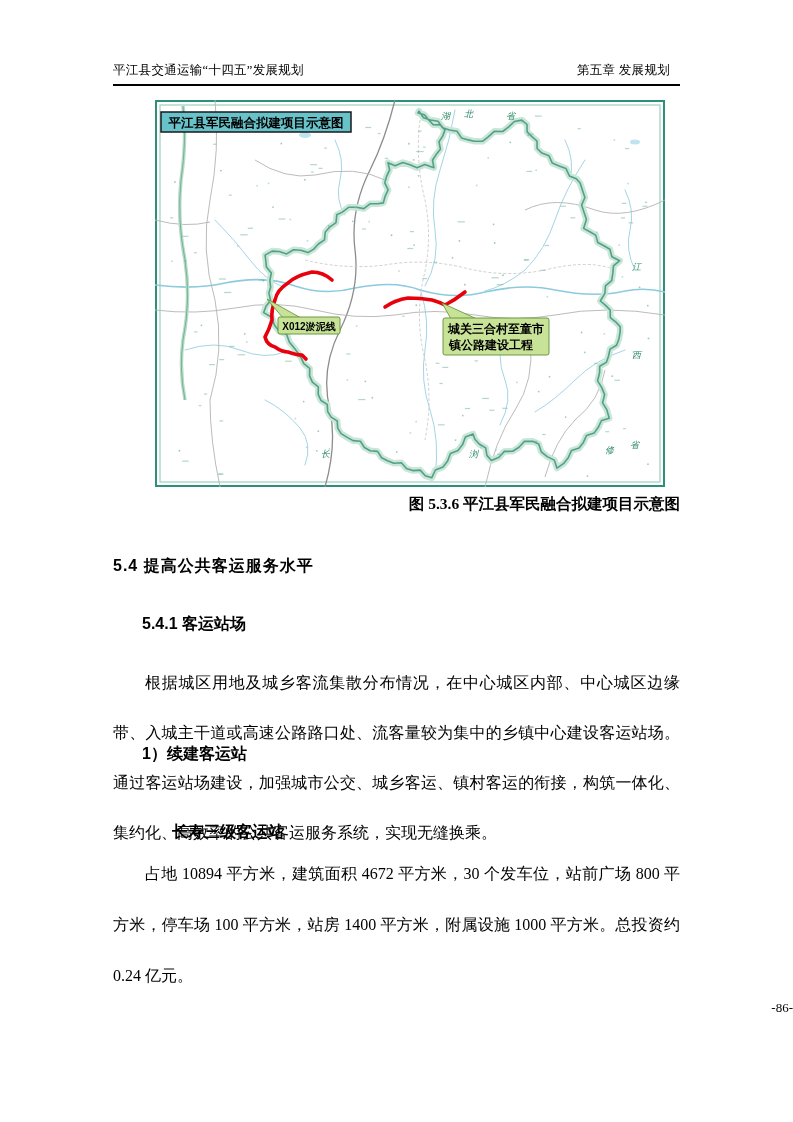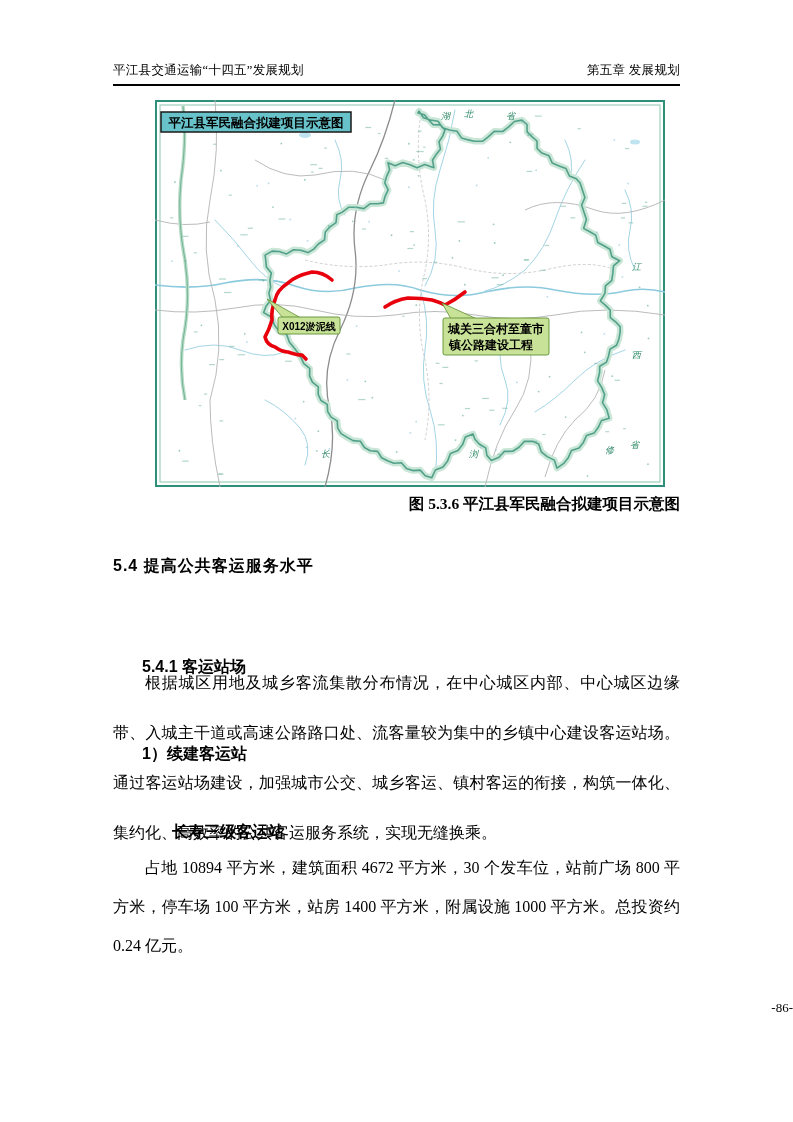--- a/index.html
+++ b/index.html
@@ -1,34 +1,34 @@
 <!DOCTYPE html>
 <html lang="zh"><head>
 <meta charset="utf-8">
 <style>
   html,body{margin:0;padding:0;}
   body{
     width:793px;height:1122px;position:relative;background:#ffffff;
     font-family:"Liberation Serif","DejaVu Serif",serif;color:#000;overflow:hidden;
   }
-  .hdr{position:absolute;left:113px;right:113px;top:62px;display:flex;justify-content:space-between;
+  .hdr{position:absolute;left:113px;right:123px;top:62px;display:flex;justify-content:space-between;
        font-size:12.5px;letter-spacing:0.3px;align-items:center;}
   .hdr-rule{position:absolute;left:113px;right:113px;top:84px;border-top:2px solid #000;height:0;}
   .map-wrap{position:absolute;left:155px;top:100px;width:510px;height:387px;}
   .map-wrap svg{display:block;}
   .caption{position:absolute;left:113px;width:567px;top:494px;text-align:right;
            font-weight:bold;font-size:15.5px;}
   .h2{position:absolute;left:113px;top:556px;font-family:"Liberation Sans","DejaVu Sans",sans-serif;
       font-weight:bold;font-size:16px;letter-spacing:1px;}
   .h3{position:absolute;left:142px;top:614px;font-family:"Liberation Sans","DejaVu Sans",sans-serif;
-      font-weight:bold;font-size:16px;margin-top:43px;}
+      font-weight:bold;font-size:16px;}
   .para{position:absolute;left:113px;width:567px;font-size:16px;line-height:50px;
         text-align:justify;text-indent:2em;}
   .p1{top:658px;}
-  .p2{top:848px;line-height:39px;}
+  .p2{top:848px;line-height:51px;}
   .bold-line{position:absolute;left:113px;width:567px;font-family:"Liberation Sans","DejaVu Sans",sans-serif;
         font-weight:bold;font-size:16px;}
   .bl1{top:744px;padding-left:29px;}
   .bl2{top:822px;padding-left:59px;}
   .footer{position:absolute;left:0;width:793px;top:1000px;text-align:right;font-size:13px;}
   text{font-family:"Liberation Serif","DejaVu Serif",serif;}
   .map-title-text{font-family:"Liberation Sans","DejaVu Sans",sans-serif;font-weight:bold;font-size:12.5px;}
   .callout-text{font-family:"Liberation Sans","DejaVu Sans",sans-serif;font-weight:bold;}
   .prov{font-style:italic;fill:#2f8a68;font-size:9px;letter-spacing:2px;}
 </style>

